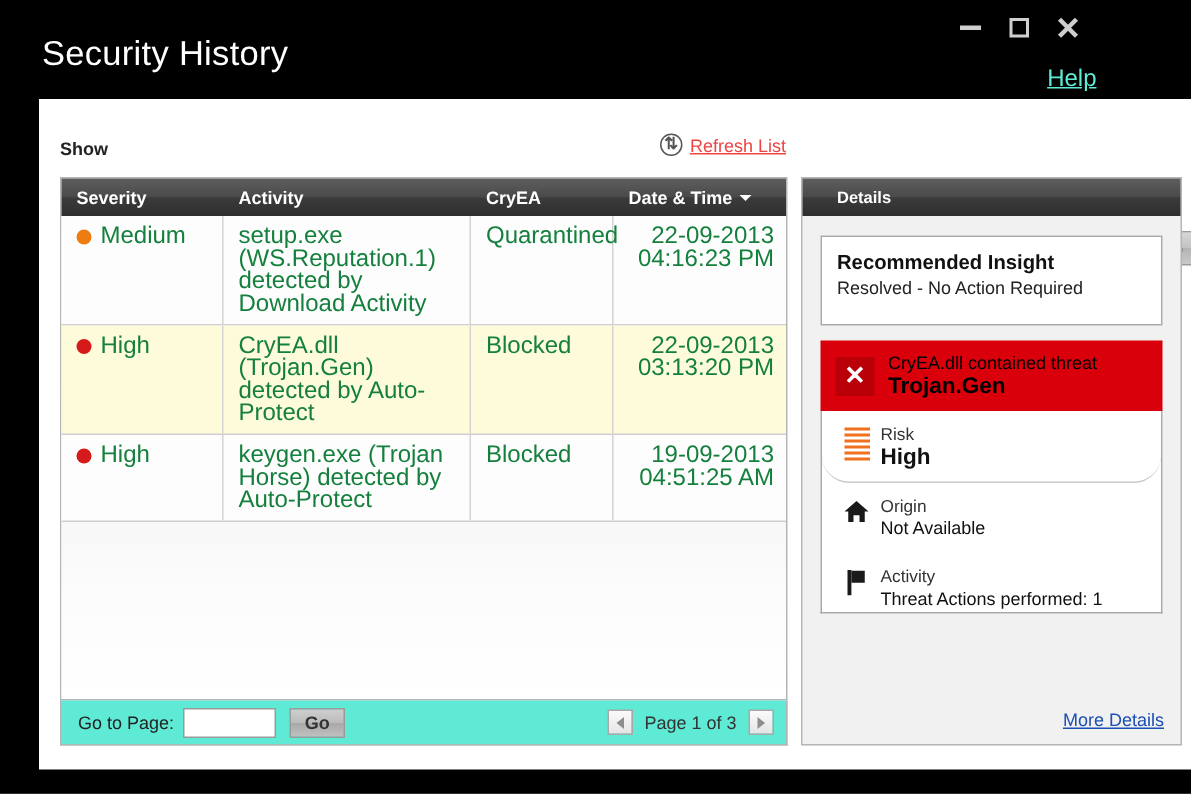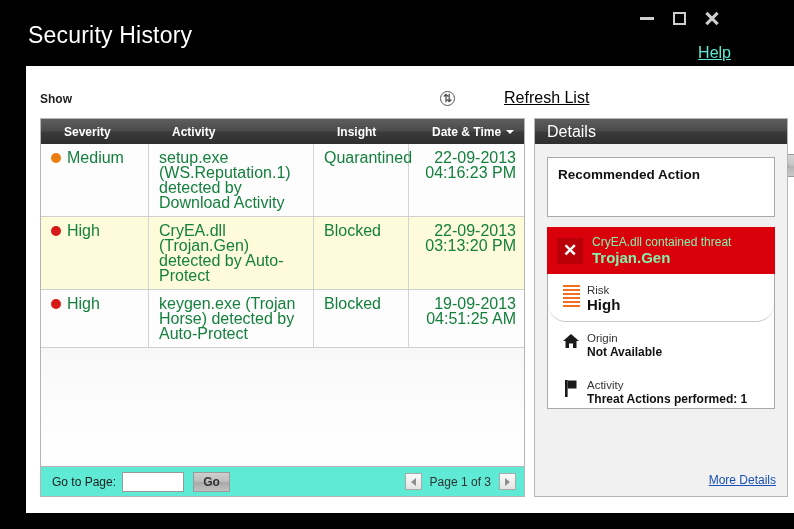--- a/index.html
+++ b/index.html
@@ -125,24 +125,23 @@
   .refresh-icon {
     width: 15px; height: 15px;
     border: 1.6px solid #555;
     border-radius: 50%;
     position: relative;
     display: flex; align-items: center; justify-content: center;
     font-size: 11px; color: #555; font-weight: bold;
     line-height: 1;
   }
   .refresh-link {
-    font-size: 16px; color: #000000;
+    font-size: 12px; color: #ef4444;
     text-decoration: underline;
     white-space: nowrap;
-    margin-left: 44px;
   }
 
   .search-box {
     position: absolute;
     left: 569px; top: 88px;
     width: 159px; height: 23px;
   }
   .search-input {
     position: absolute;
     left: 0; top: 0;
@@ -190,21 +189,21 @@
   }
   .thead {
     display: flex;
     height: 25px;
     background: linear-gradient(to bottom, #5e5e5e 0%, #4a4a4a 48%, #3b3b3b 52%, #2e2e2e 100%);
     color: #ffffff;
     font-size: 12px; font-weight: bold;
   }
   .th {
     display: flex; align-items: center;
-    padding-left: 23px;
+    padding-left: 10px;
     white-space: nowrap;
     cursor: pointer;
   }
   .th .sortcaret {
     margin-left: 5px;
     width: 0; height: 0;
     border-left: 4px solid transparent;
     border-right: 4px solid transparent;
     border-top: 4px solid #ffffff;
   }
@@ -305,23 +304,23 @@
     position: absolute;
     left: 508px; top: 52px;
     width: 254px; height: 379px;
     border: 1px solid #b5b5b5;
     background: #f1f1f1;
   }
   .details-head {
     height: 25px;
     background: linear-gradient(to bottom, #5e5e5e 0%, #4a4a4a 48%, #3b3b3b 52%, #2e2e2e 100%);
     color: #ffffff;
-    font-size: 16px; font-weight: normal;
+    font-size: 11px; font-weight: bold;
     display: flex; align-items: center;
-    padding-left: 12px;
+    padding-left: 23px;
   }
   .rec-box {
     position: absolute;
     left: 12px; top: 38px;
     width: 228px; height: 60px;
     background: #ffffff;
     border: 1px solid #a9a9a9;
     padding: 9px 10px;
   }
   .rec-title { font-size: 13.5px; font-weight: bold; color: #111; }
@@ -337,21 +336,21 @@
   }
   .threat-x {
     width: 26px; height: 26px;
     background: #b90008;
     color: #ffffff;
     font-size: 17px; font-weight: bold;
     display: flex; align-items: center; justify-content: center;
     flex: 0 0 auto;
     line-height: 1;
   }
-  .threat-txt { margin-left: 9px; color: #86efac; }
+  .threat-txt { margin-left: 9px; color: #000000; }
   .threat-l1 { font-size: 12px; line-height: 14px; }
   .threat-l2 { font-size: 15px; font-weight: bold; line-height: 17px; }
 
   .info-box {
     position: absolute;
     left: 12px; top: 155px;
     width: 228px; height: 135px;
     background: #ffffff;
     border: 1px solid #a9a9a9;
     border-top: none;
@@ -369,21 +368,21 @@
   }
   .risk-bars { width: 17px; }
   .risk-bars span {
     display: block;
     height: 2px;
     background: #f07020;
     margin-bottom: 2px;
   }
   .info-txt { margin-left: 4px; }
   .info-lab { font-size: 11.5px; color: #333; line-height: 14px; }
-  .info-val { font-size: 12px; color: #111; line-height: 15px; font-weight: bold; }
+  .info-val { font-size: 12px; color: #111; line-height: 15px; }
   .info-val.big { font-size: 15px; font-weight: bold; }
 
   .more-details {
     position: absolute;
     right: 11px; bottom: 9px;
     font-size: 12px; color: #1a4fb4;
     text-decoration: underline;
     cursor: pointer;
     white-space: nowrap;
   }
@@ -420,21 +419,21 @@
 
     <div class="table-wrap">
       <div class="thead">
         <div class="th c-sev">
           <span>Severity</span>
         </div>
         <div class="th c-act">
           <span>Activity</span>
         </div>
         <div class="th c-sta">
-          <span>Insight</span>
+          <span>CryEA</span>
         </div>
         <div class="th c-dat">
           <span>Date &amp; Time</span>
           <span class="sortcaret"></span>
         </div>
       </div>
       <div class="tbody" id="tbody">
           <div class="trow">
             <div class="td c-sev">
               <span class="dot medium"></span>
@@ -486,21 +485,22 @@
     <div class="search-box">
       <input class="search-input" value="Quick Search" style="">
       <div class="search-clear">✕</div>
     </div>
     <div class="go-btn-top">Go</div>
 
     <div class="details">
       <div class="details-head">Details</div>
 
       <div class="rec-box">
-        <div class="rec-title">Recommended Action</div>
+        <div class="rec-title">Recommended Insight</div>
+        <div class="rec-sub">Resolved - No Action Required</div>
       </div>
 
       <div class="threat-box">
         <div class="threat-x">✕</div>
         <div class="threat-txt">
           <div class="threat-l1">CryEA.dll contained threat</div>
           <div class="threat-l2">Trojan.Gen</div>
         </div>
       </div>
 

